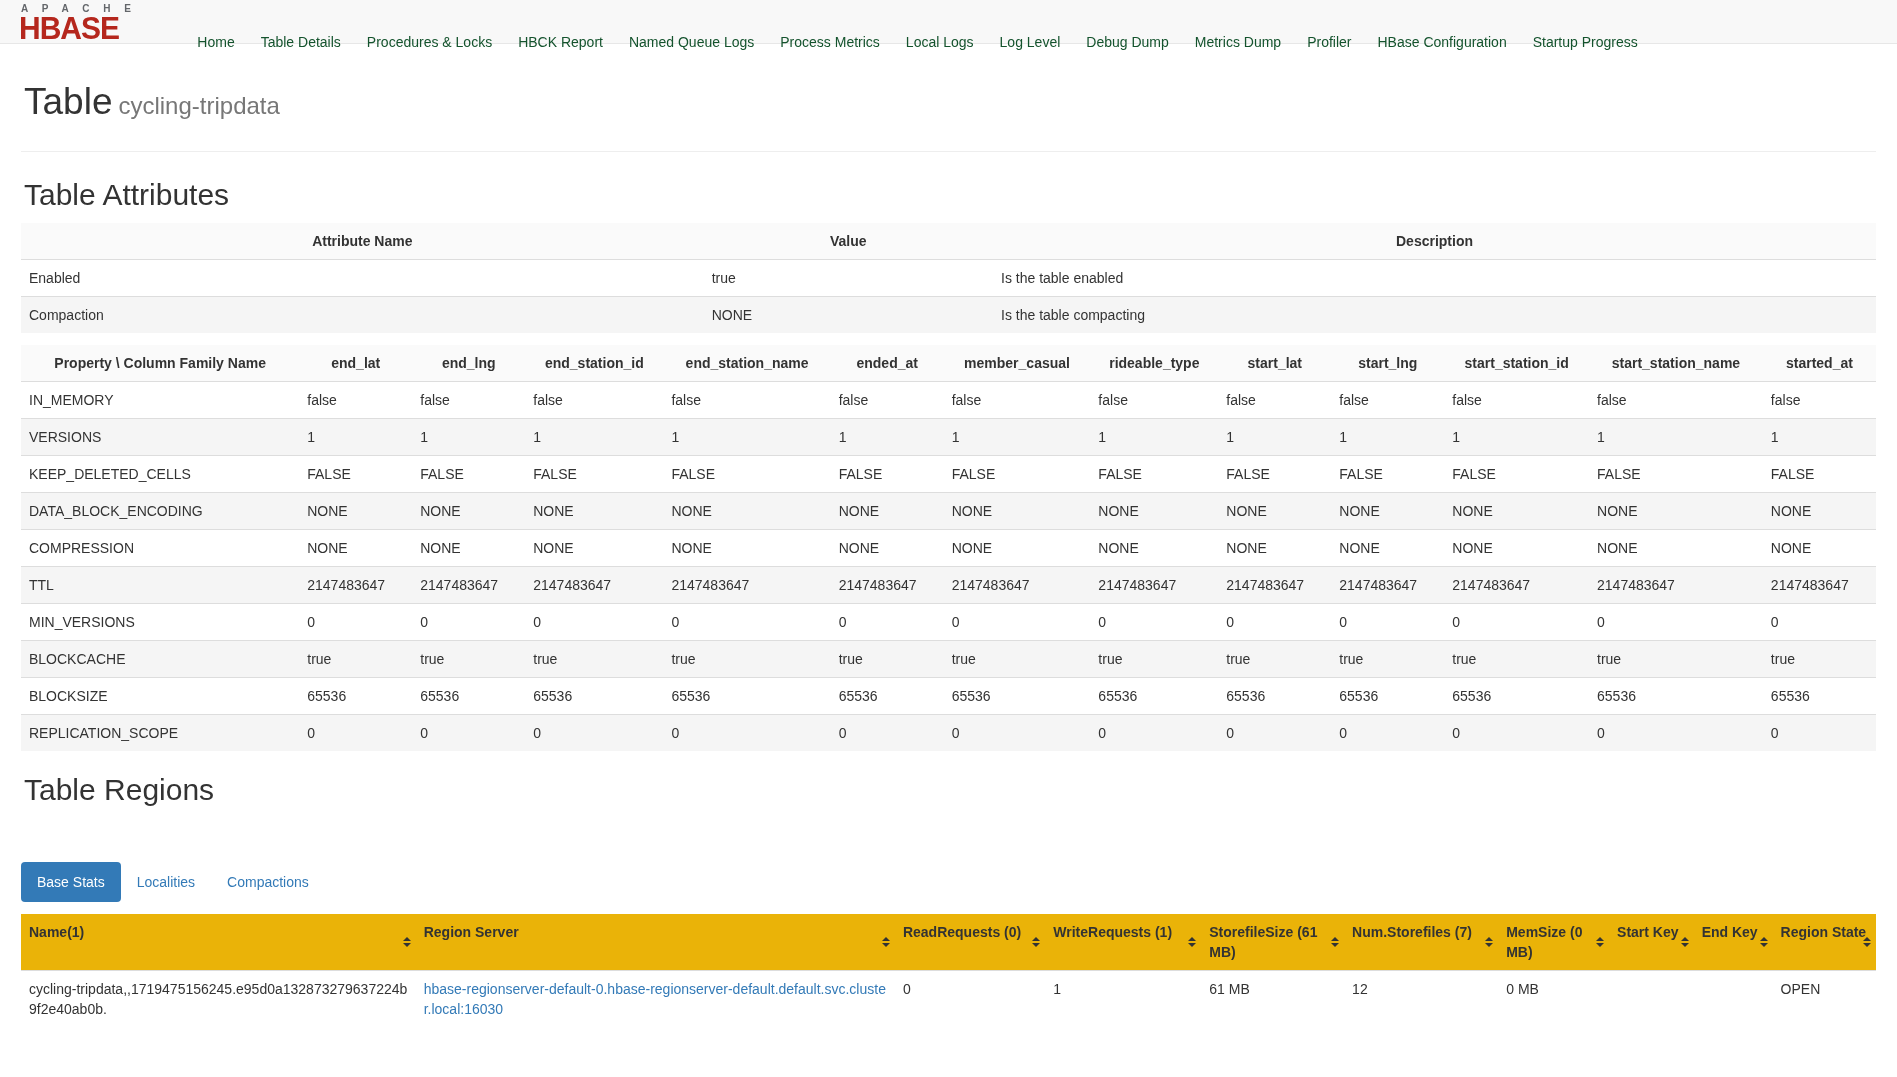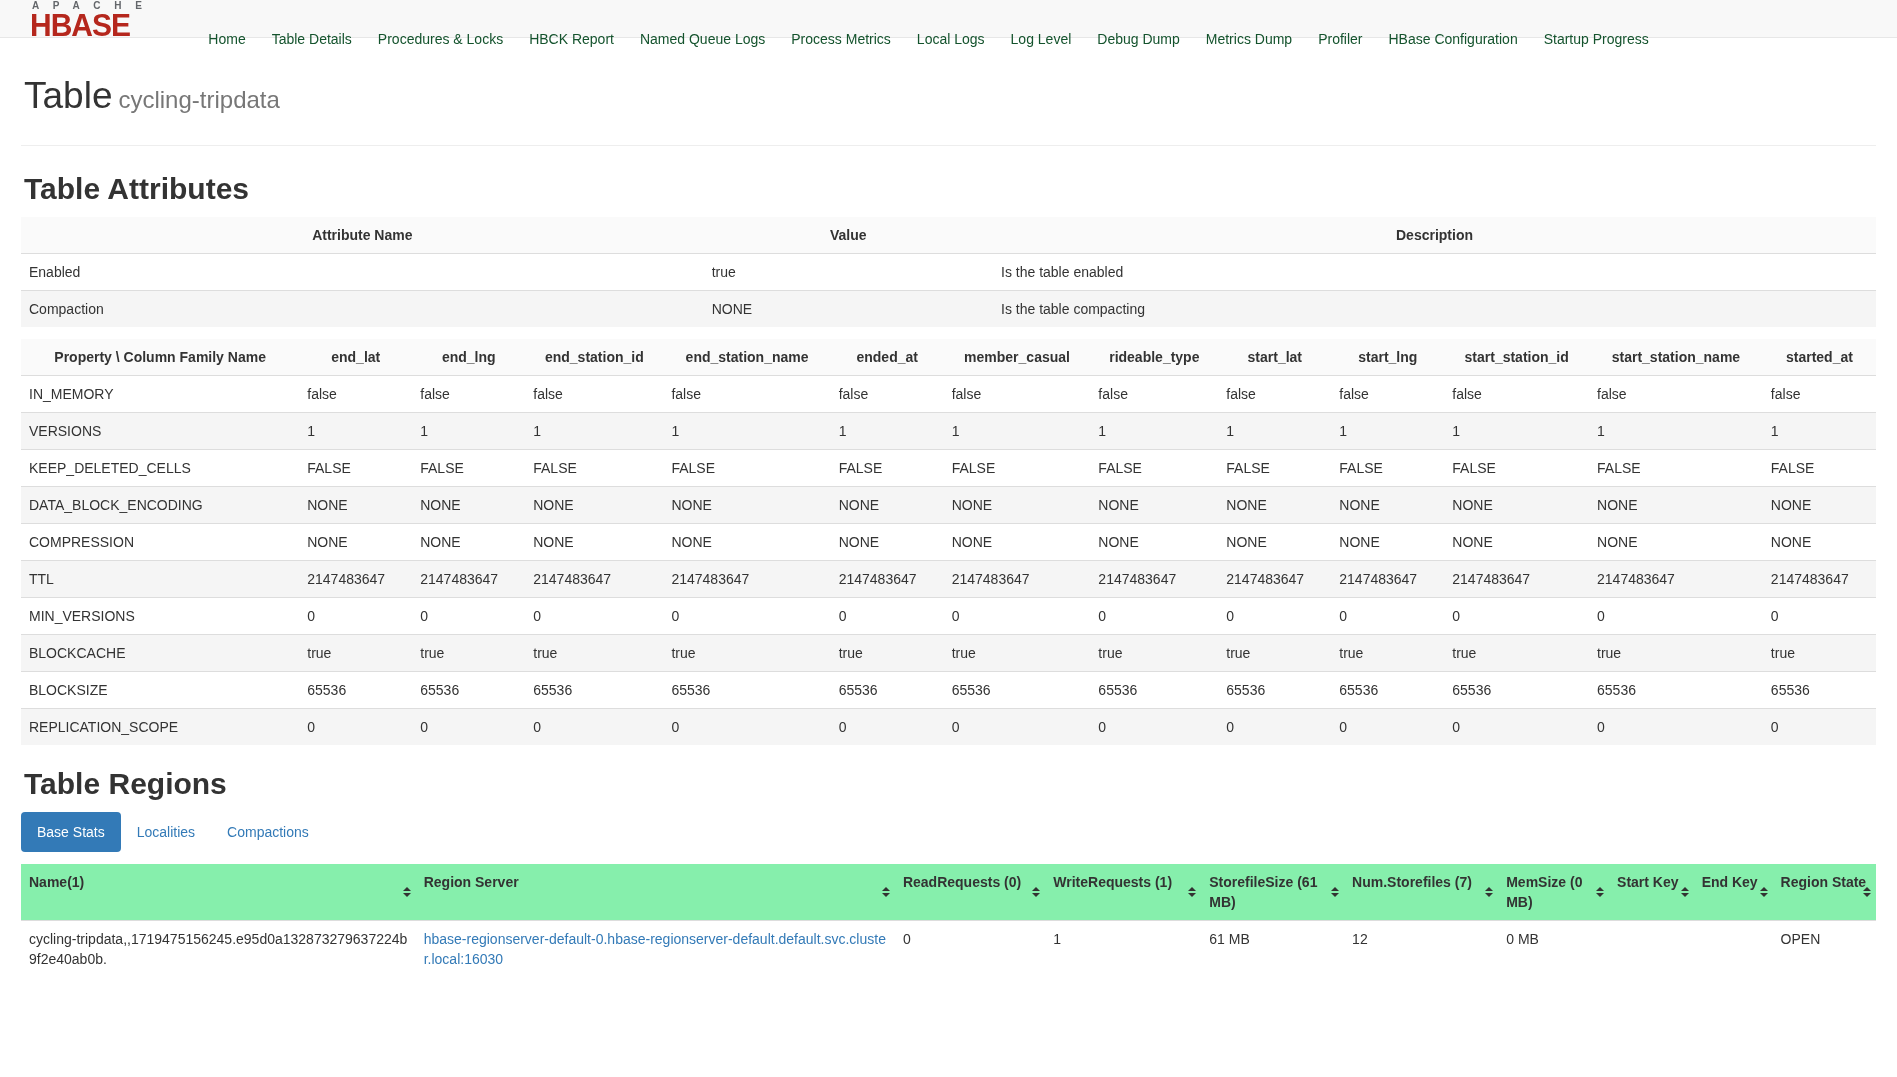--- a/index.html
+++ b/index.html
@@ -6,26 +6,26 @@
   html, body { margin: 0; padding: 0; background: #fff; }
   body {
     font-family: "Liberation Sans", sans-serif;
     font-size: 14px;
     color: #333;
   }
   .screen { width: 1897px; height: 1077px; overflow: hidden; background: #fff; }
 
   
   .navbar {
-    height: 38px;
+    height: 44px;
     background: var(--navbar-bg, #f8f8f8);
     border-bottom: 1px solid #e7e7e7;
     display: flex;
     align-items: center;
-    padding-left: 24px;
+    padding-left: 13px;
   }
   .logo {
     display: flex;
     flex-direction: column;
     justify-content: center;
     padding: 1px 6px;
     cursor: pointer;
     user-select: none;
   }
   .logo-apache {
@@ -80,21 +80,21 @@
     color: #777;
     margin-left: 6px;
   }
   hr.title-divider {
     border: 0;
     border-top: 1px solid #eee;
     margin: 0 0 26px 0;
   }
   h2 {
     font-size: 30px;
-    font-weight: 700;
+    font-weight: 400;
     color: #333;
     margin: 22px 0 12px 3px;
     line-height: 1.1;
   }
 
   
   table.tbl {
     width: 100%;
     border-collapse: collapse;
     margin: 12px 0 0 0;
@@ -127,33 +127,34 @@
   .tabs { display: flex; margin: 8px 0 0 0; align-items: center; }
   .tab {
     padding: 10px 16px;
     font-size: 14px;
     line-height: 20px;
     color: var(--accent, #337ab7);
     border-radius: 4px;
     cursor: pointer;
     text-decoration: none;
     white-space: nowrap;
+    margin-top: 44px;
   }
   .tab.active { background: var(--accent, #337ab7); color: #fff; }
 
   
   .regions-table { table-layout: fixed; }
   .regions-table th {
     position: relative;
     padding: 8px 22px 8px 8px;
     line-height: 18px;
     vertical-align: middle;
     cursor: pointer;
   }
-  .regions-table thead th { background: #86efac; }
+  .regions-table thead th { background: #eab308; }
   .regions-table td { line-height: 18px; }
   .regions-table .c0 { width: 21%; }
   .regions-table .c1 { width: 25.5%; }
   .regions-table .c2 { width: 8%; }
   .regions-table .c3 { width: 8.3%; }
   .regions-table .c4 { width: 7.6%; }
   .regions-table .c5 { width: 8.2%; }
   .regions-table .c6 { width: 5.9%; }
   .regions-table .c7 { width: 4.5%; }
   .regions-table .c8 { width: 4.2%; }

